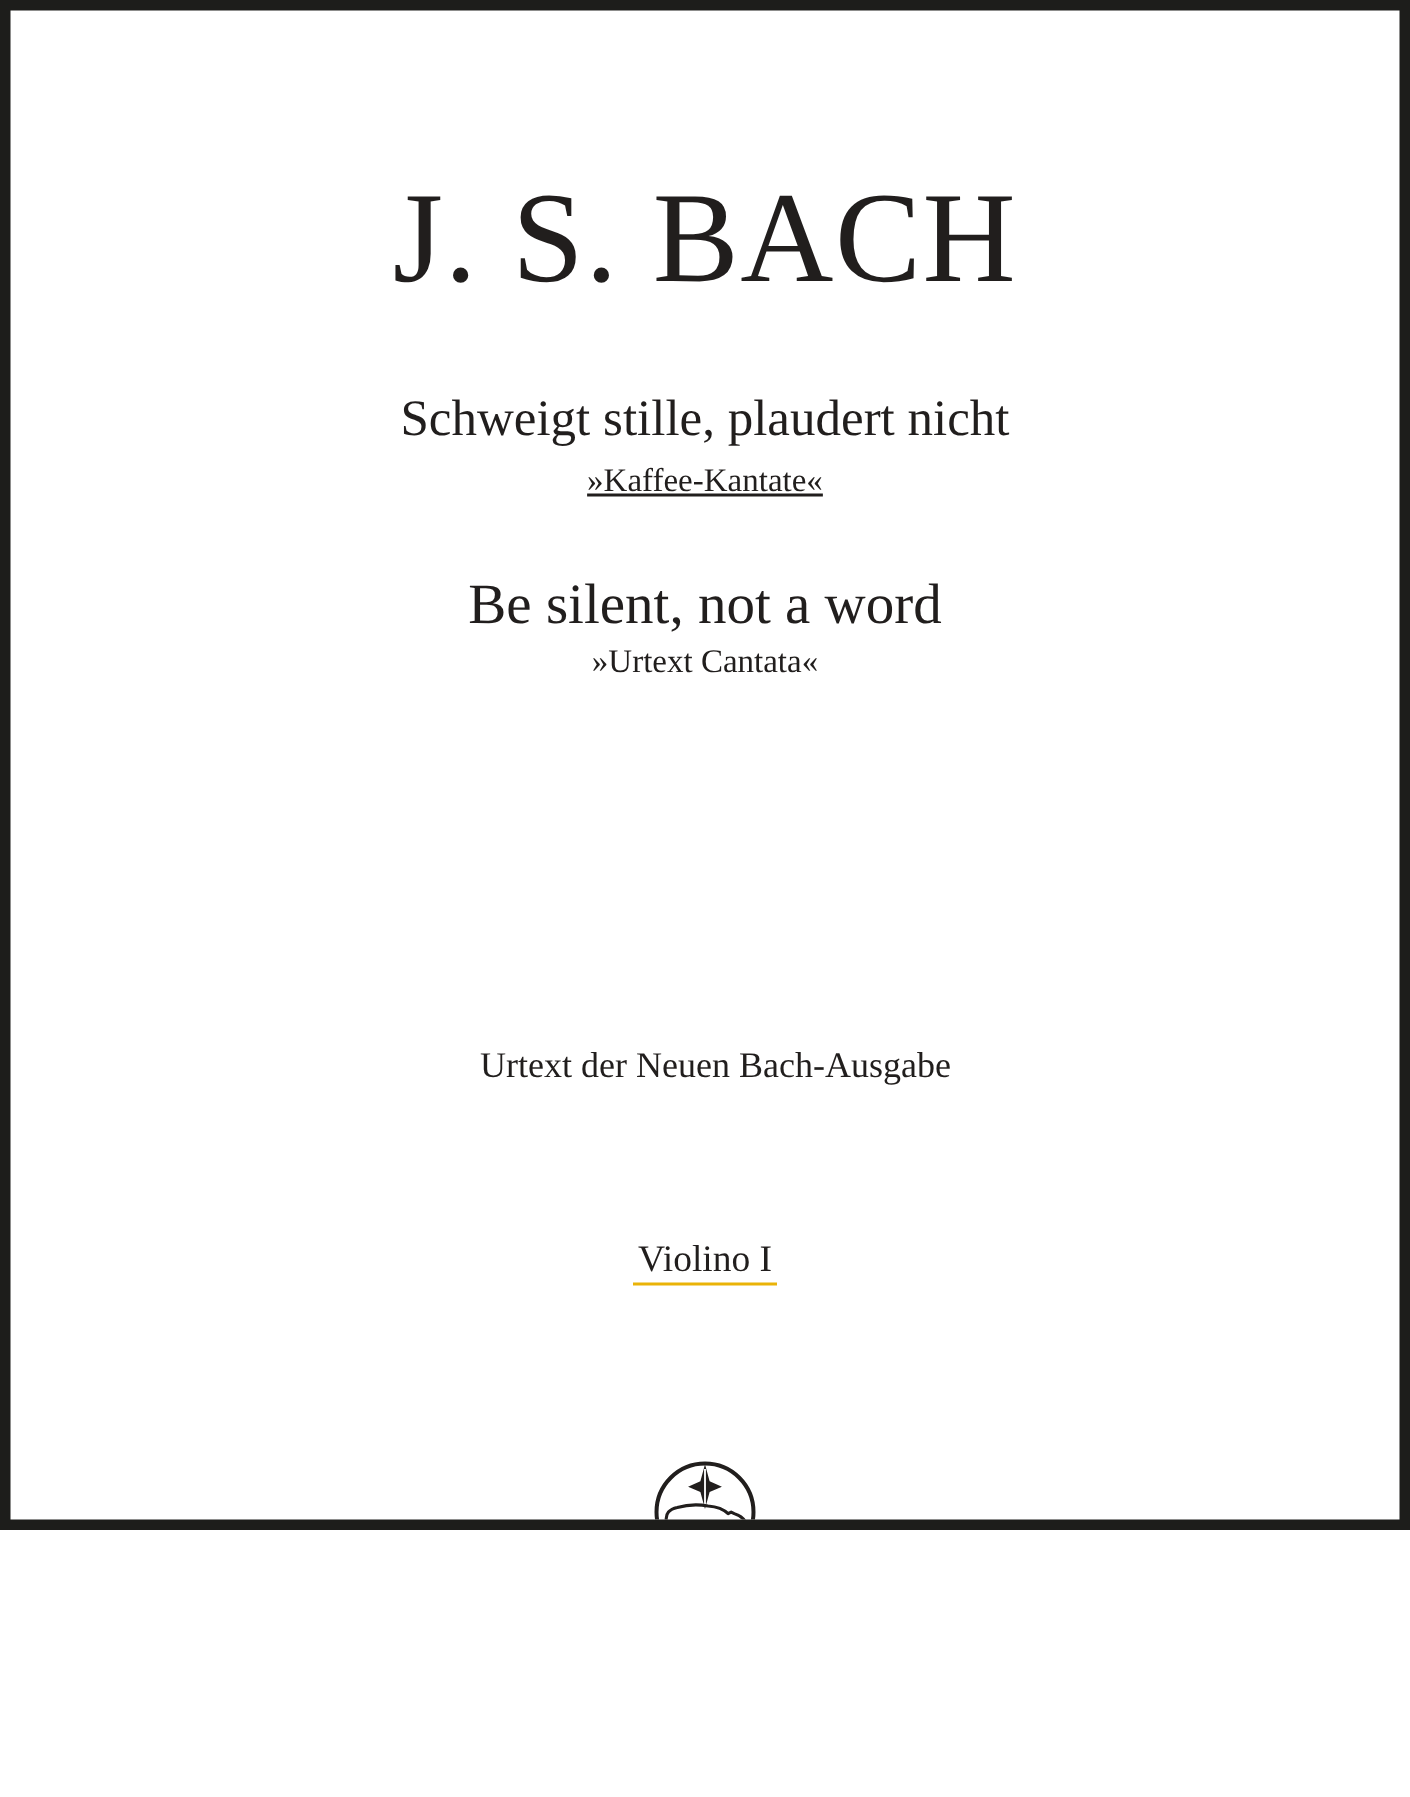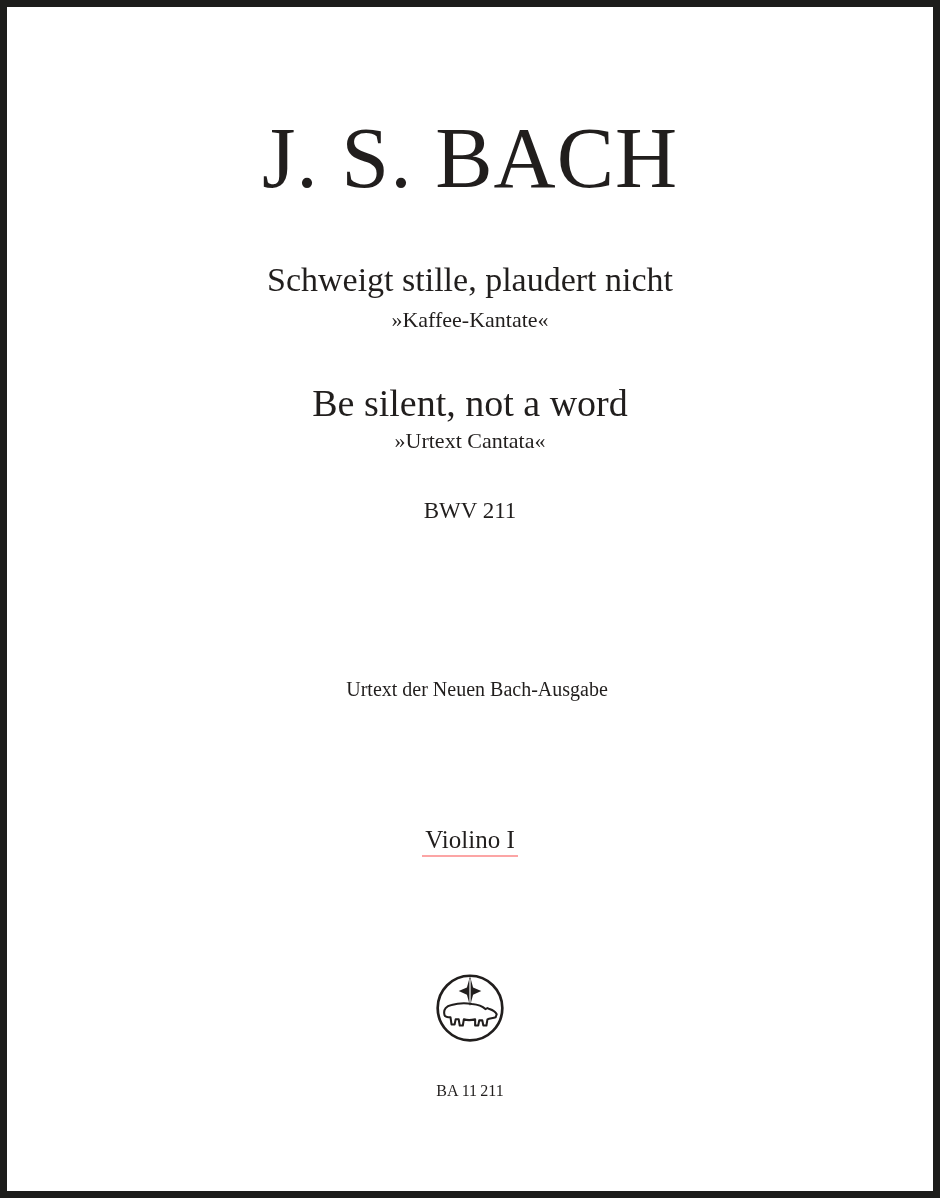--- a/index.html
+++ b/index.html
@@ -3,49 +3,49 @@
 <meta charset="utf-8">
 <style>
   html, body {
     margin: 0;
     padding: 0;
     background: #ffffff;
   }
   .page {
     position: relative;
     width: 940px;
-    height: 1198px;
+    height: 1020px;
     box-sizing: border-box;
     background: #ffffff;
     border: 7px solid #1d1d1b;
     font-family: "Liberation Serif", "DejaVu Serif", serif;
     color: #211e1d;
     overflow: hidden;
   }
   .line {
     position: absolute;
     left: 0;
     right: 0;
     text-align: center;
     line-height: 1;
     white-space: nowrap;
   }
   .composer      { top: 108px;  font-size: 86px; letter-spacing: 1px; }
   .title-de      { top: 256px;  font-size: 34px; }
-  .subtitle-de   { top: 302px;  font-size: 22px; }
+  .subtitle-de   { top: 302px;  font-size: 22px; text-decoration: underline; }
   .title-en      { top: 377px;  font-size: 38px; }
   .subtitle-en   { top: 423px;  font-size: 22px; }
   .bwv           { top: 492px;  font-size: 23px; }
-  .urtext-de     { top: 672px;  font-size: 20px; padding-left: 14px; }
+  .urtext-de     { top: 692px;  font-size: 24px; padding-left: 14px; }
   .urtext-en     { top: 740px;  font-size: 22px; }
   .part          { top: 820px;  font-size: 25px; }
   .part span {
     display: inline-block;
     padding: 0 3px 3px 3px;
-    border-bottom: 2px solid #fca5a5;
+    border-bottom: 2px solid #eab308;
   }
   .logo-wrap {
     position: absolute;
     top: 960px;
     left: 0;
     right: 0;
     text-align: center;
   }
   .logo-wrap svg { display: inline-block; }
   .publisher     { top: 1047px; font-size: 22px; }
@@ -59,21 +59,20 @@
   <div class="line composer">J. S. BACH</div>
 
   <div class="line title-de">Schweigt stille, plaudert nicht</div>
 
   <div class="line subtitle-de">»Kaffee-Kantate«</div>
 
   <div class="line title-en">Be silent, not a word</div>
 
   <div class="line subtitle-en">»Urtext Cantata«</div>
 
-  <div class="line bwv">BWV 211</div>
 
   <div class="line urtext-de">Urtext der Neuen Bach-Ausgabe</div>
 
 
   <div class="line part">
     <span>Violino I</span>
   </div>
 
   <div class="logo-wrap">
     <svg width="76" height="78" viewBox="0 0 74 76" fill="none" stroke="#211e1d" aria-hidden="true">

